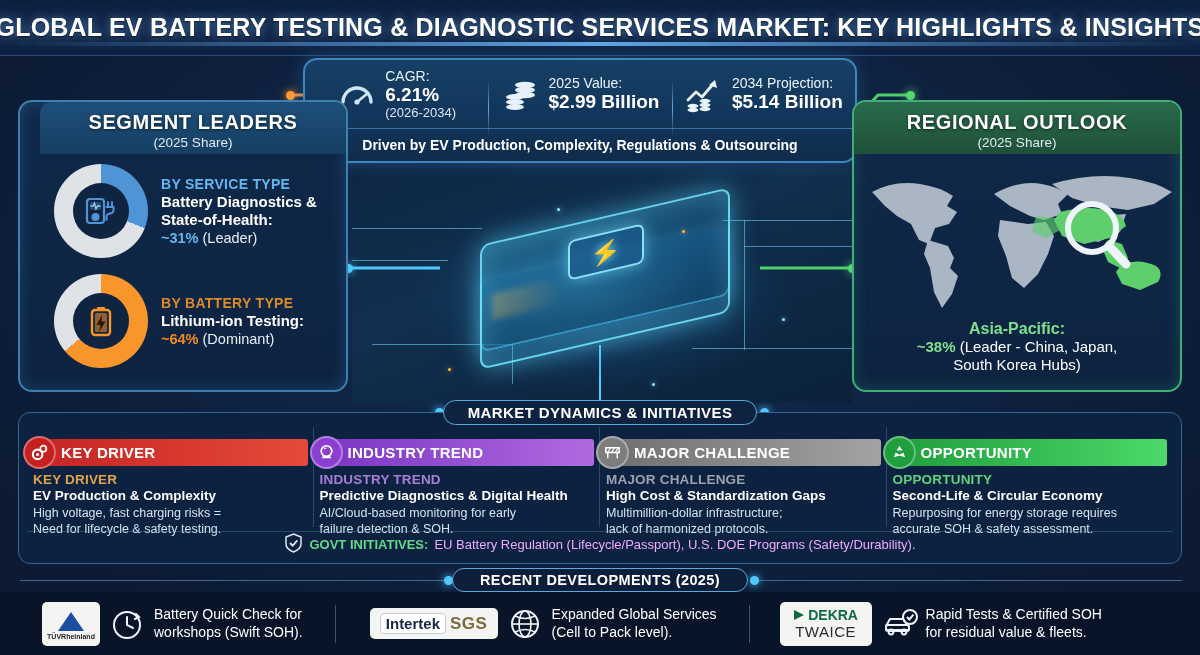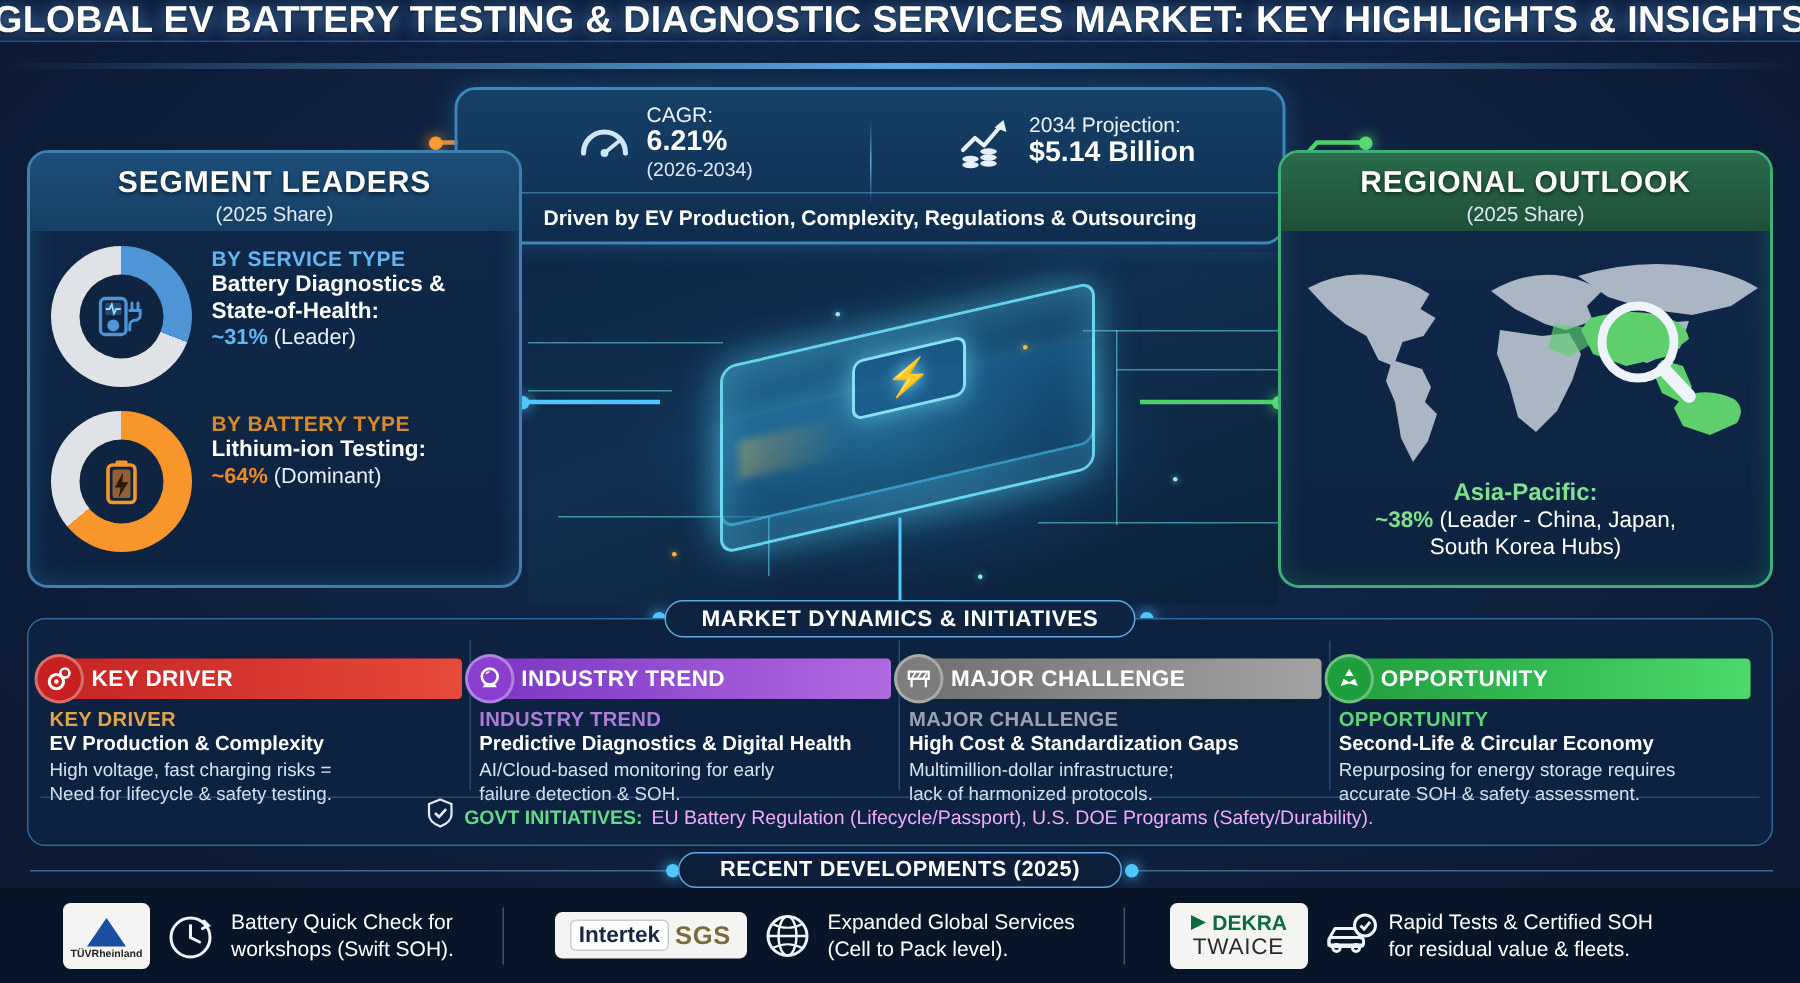--- a/index.html
+++ b/index.html
@@ -9,21 +9,21 @@
     font-family: "Liberation Sans", sans-serif;
     overflow: hidden;
   }
   .stage {
     position: relative; width: 1200px; height: 655px;
     background:
       radial-gradient(ellipse 700px 420px at 600px 270px, #18355c 0%, #102546 45%, #0c1a33 100%);
   }
   
   .title-bar {
-    position: absolute; left: 0; top: 0; width: 1200px; height: 28px;
+    position: absolute; left: 0; top: 0; width: 1200px; height: 56px;
     background: linear-gradient(180deg, #0d1f3d 0%, #13294c 55%, #0e2142 100%);
     display: flex; align-items: center; justify-content: center;
     border-bottom: 1px solid #2a4a78;
   }
   .title-bar h1 {
     font-size: 25px; font-weight: bold; letter-spacing: 0.2px;
     color: #ffffff; text-shadow: 0 0 10px rgba(120,190,255,.55), 0 1px 2px #000;
     white-space: nowrap;
   }
   .title-glow {
@@ -78,37 +78,37 @@
   .node.blue { background: #4fc8ff; box-shadow: 0 0 9px #4fc8ff; }
   .node.orange { background: #ff9a33; box-shadow: 0 0 9px #ff9a33; }
   .node.green { background: #56d972; box-shadow: 0 0 9px #56d972; }
 
   
   .panel {
     position: absolute; border-radius: 14px;
     background: linear-gradient(180deg, #10294a 0%, #0d2340 100%);
   }
   .panel-left  { left: 18px;  top: 100px; width: 330px; height: 292px;
-                 border: 2px solid #3f7fae; box-shadow: 0 0 16px rgba(60,150,220,.28) inset; }
+                 border: 2px solid #3f7fae; box-shadow: 0 0 16px rgba(60,150,220,.28) inset; padding-left: 20px; }
   .panel-right { left: 852px; top: 100px; width: 330px; height: 292px;
                  border: 2px solid #3fae78; box-shadow: 0 0 16px rgba(60,210,130,.22) inset; }
   .panel-head {
     height: 52px; border-radius: 12px 12px 0 0; padding-top: 5px;
     display: flex; flex-direction: column; align-items: center; justify-content: center;
   }
   .panel-left .panel-head  { background: linear-gradient(180deg, #1d4f7a 0%, #163f63 100%); }
   .panel-right .panel-head { background: linear-gradient(180deg, #2a6b4b 0%, #1f5039 100%); }
   .panel-head .h {
     font-size: 20px; font-weight: bold; color: #fff; letter-spacing: .6px;
     text-shadow: 0 1px 3px rgba(0,0,0,.6);
   }
   .panel-head .sub { font-size: 13.5px; color: #dfeaf4; margin-top: 1px; }
 
   
-  .seg-row { display: flex; padding: 10px 12px 0 14px; }
+  .seg-row { display: flex; align-items: center; padding: 10px 12px 0 14px; }
   .donut {
     position: relative; width: 94px; height: 94px; border-radius: 50%; flex: 0 0 94px;
   }
   .donut .hole {
     position: absolute; left: 19px; top: 19px; width: 56px; height: 56px;
     border-radius: 50%; background: #0f2441;
     display: flex; align-items: center; justify-content: center;
   }
   .seg-txt { padding-left: 13px; }
   .seg-kicker { font-size: 14px; font-weight: bold; letter-spacing: .3px; }
@@ -280,20 +280,38 @@
           <svg width="40" height="40" viewBox="0 0 40 40">
             <path d="M6 28 A14 14 0 0 1 34 28" fill="none" stroke="#cfe6f7" stroke-width="3.4" stroke-linecap="round"></path>
             <line x1="20" y1="28" x2="31" y2="19" stroke="#cfe6f7" stroke-width="2.6" stroke-linecap="round"></line>
             <circle cx="20" cy="28" r="2.6" fill="#cfe6f7"></circle>
           </svg>
         </div>
         <div>
           <div class="kpi-lab">CAGR:</div>
           <div class="kpi-big">6.21%</div>
           <div class="kpi-small">(2026-2034)</div>
+        </div>
+      </div>
+      <div class="kpi-cell">
+        <div class="kpi-ico">
+          <svg width="40" height="40" viewBox="0 0 40 40">
+            <g fill="#e6f1fa">
+              <ellipse cx="24" cy="11" rx="10" ry="3.2"></ellipse>
+                <ellipse cx="24" cy="16" rx="10" ry="3.2"></ellipse>
+              <ellipse cx="24" cy="21" rx="10" ry="3.2"></ellipse>
+              <ellipse cx="14" cy="23" rx="9" ry="3"></ellipse>
+                <ellipse cx="14" cy="28" rx="9" ry="3"></ellipse>
+              <ellipse cx="14" cy="33" rx="9" ry="3"></ellipse>
+            </g>
+          </svg>
+        </div>
+        <div>
+          <div class="kpi-lab">2025 Value:</div>
+          <div class="kpi-big">$2.99 Billion</div>
         </div>
       </div>
       <div class="kpi-cell">
         <div class="kpi-ico">
           <svg width="40" height="40" viewBox="0 0 40 40">
             <polyline points="4,26 12,18 18,23 30,9" fill="none" stroke="#e6f1fa" stroke-width="2.8" stroke-linecap="round" stroke-linejoin="round"></polyline>
             <polygon points="31,6 33,14 25,11" fill="#e6f1fa"></polygon>
             <g fill="#e6f1fa">
               <ellipse cx="9" cy="32" rx="5.5" ry="2.2"></ellipse>
                 <ellipse cx="9" cy="36" rx="5.5" ry="2.2"></ellipse>

